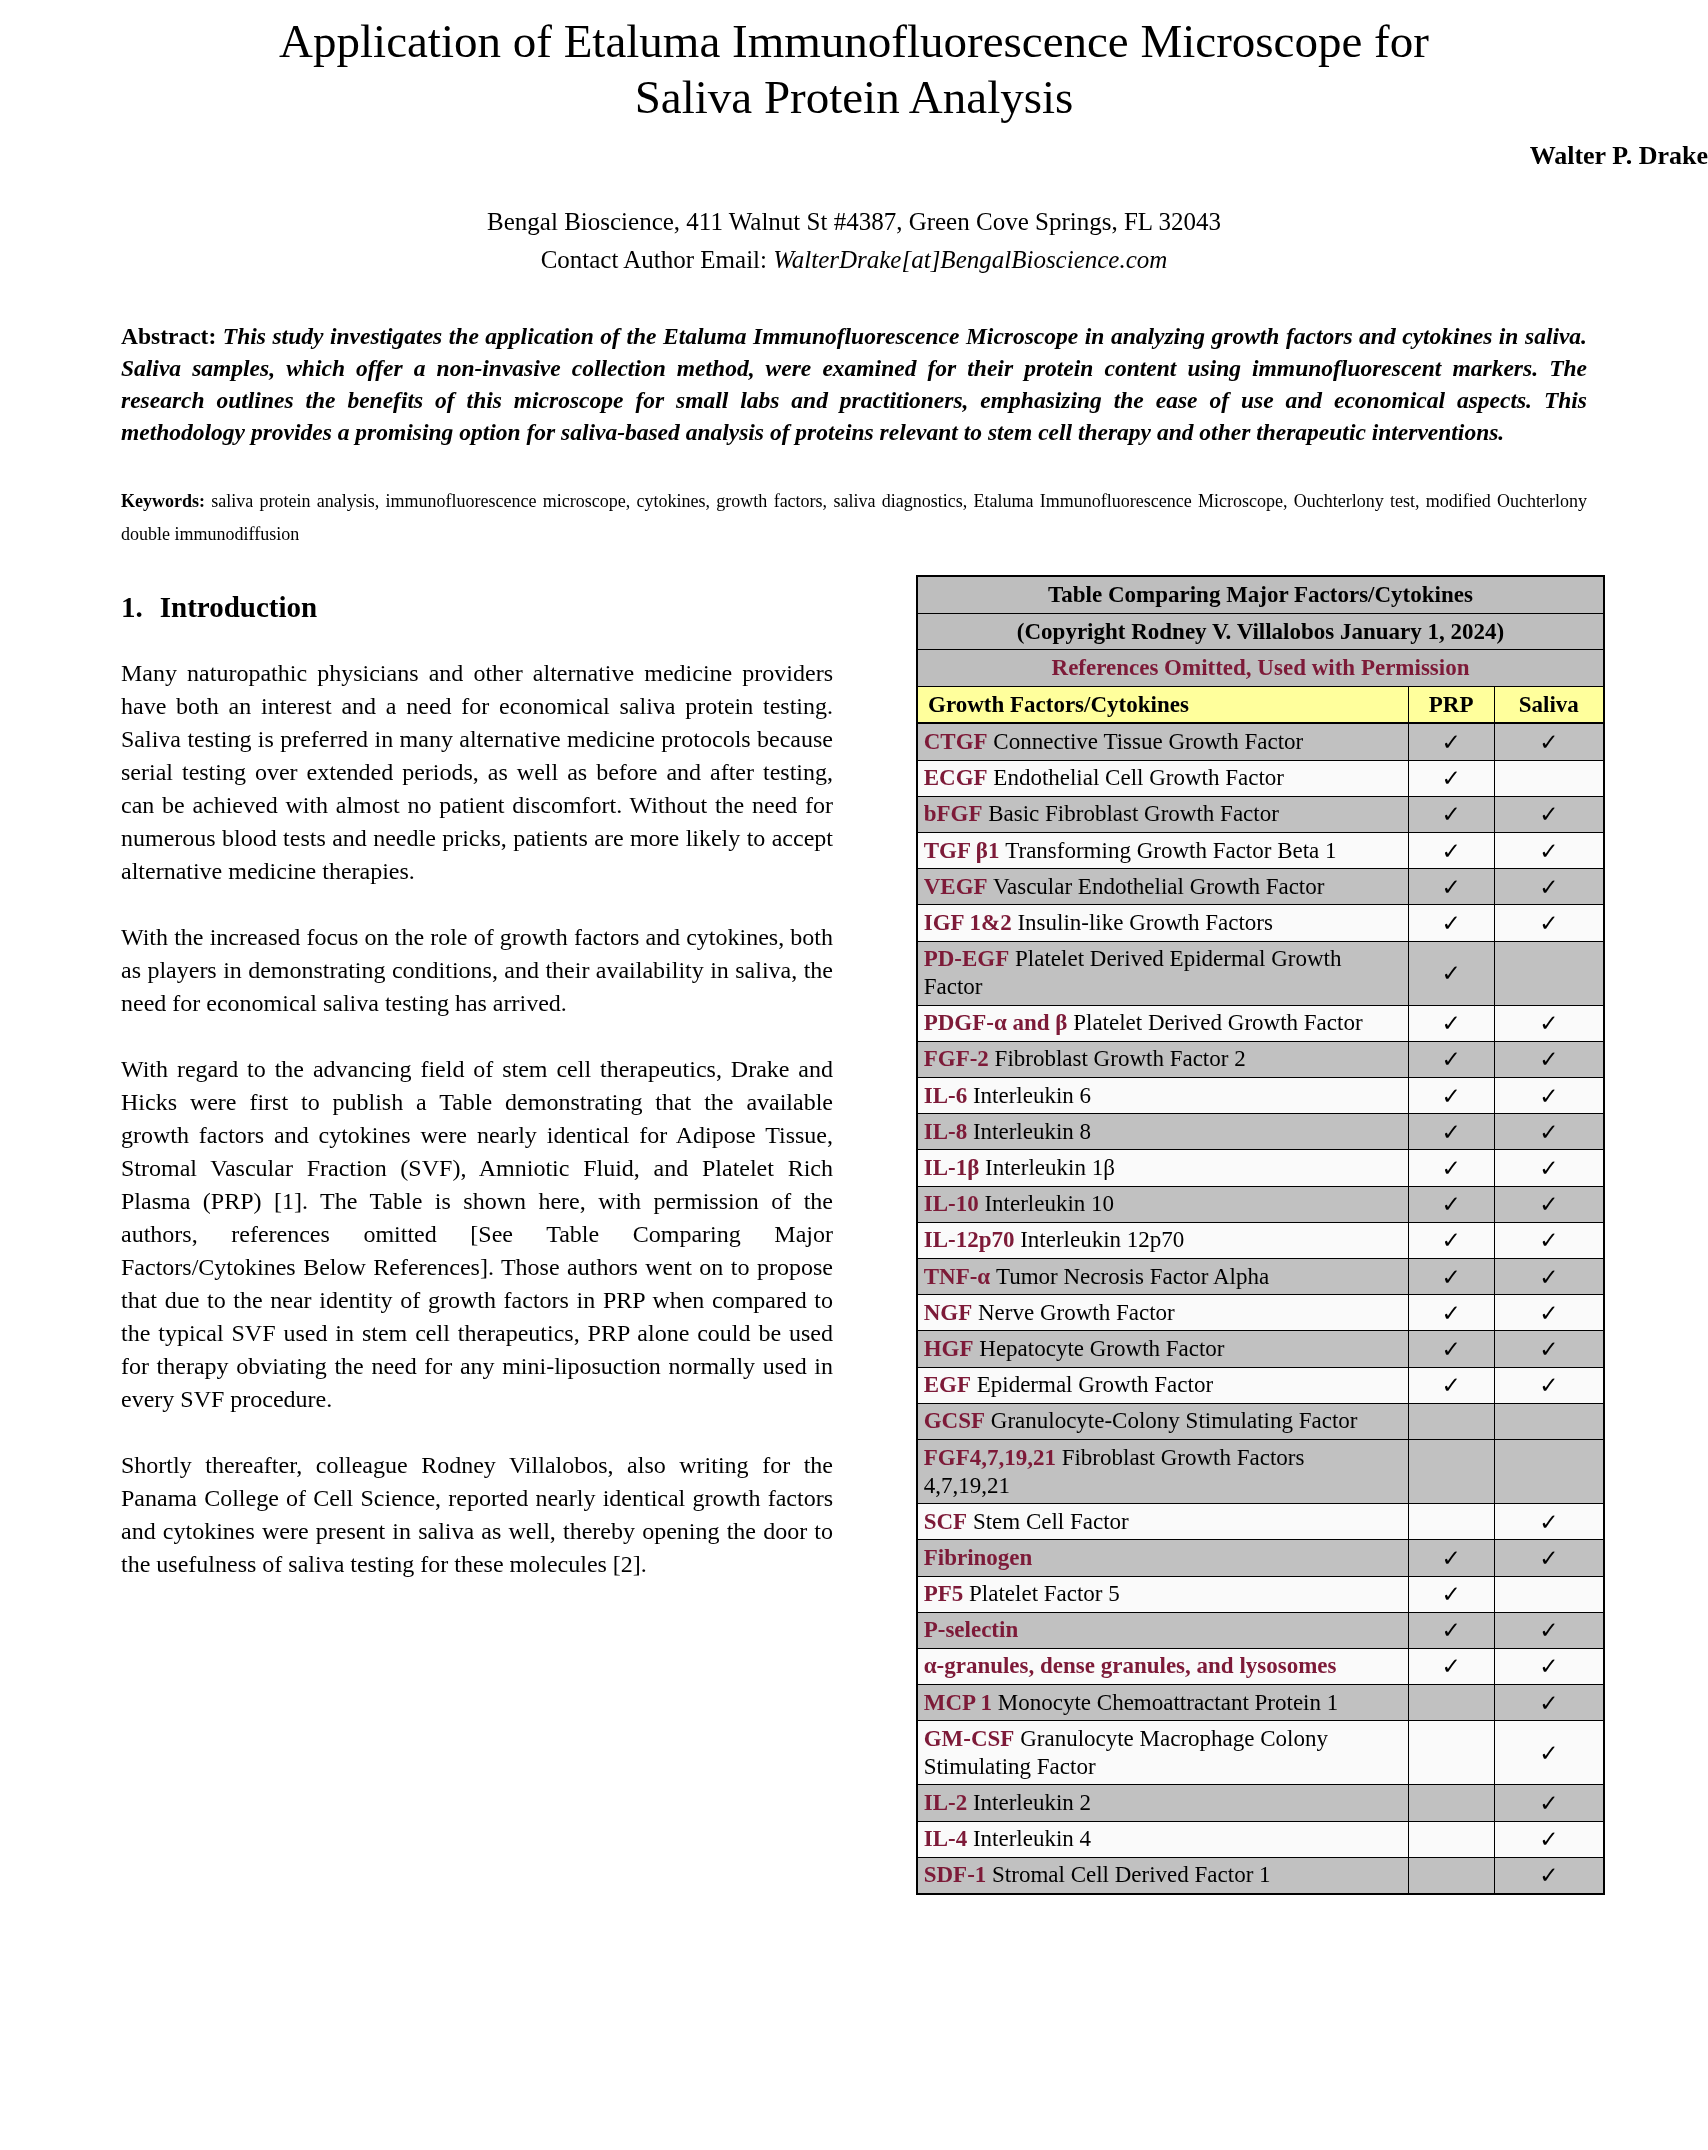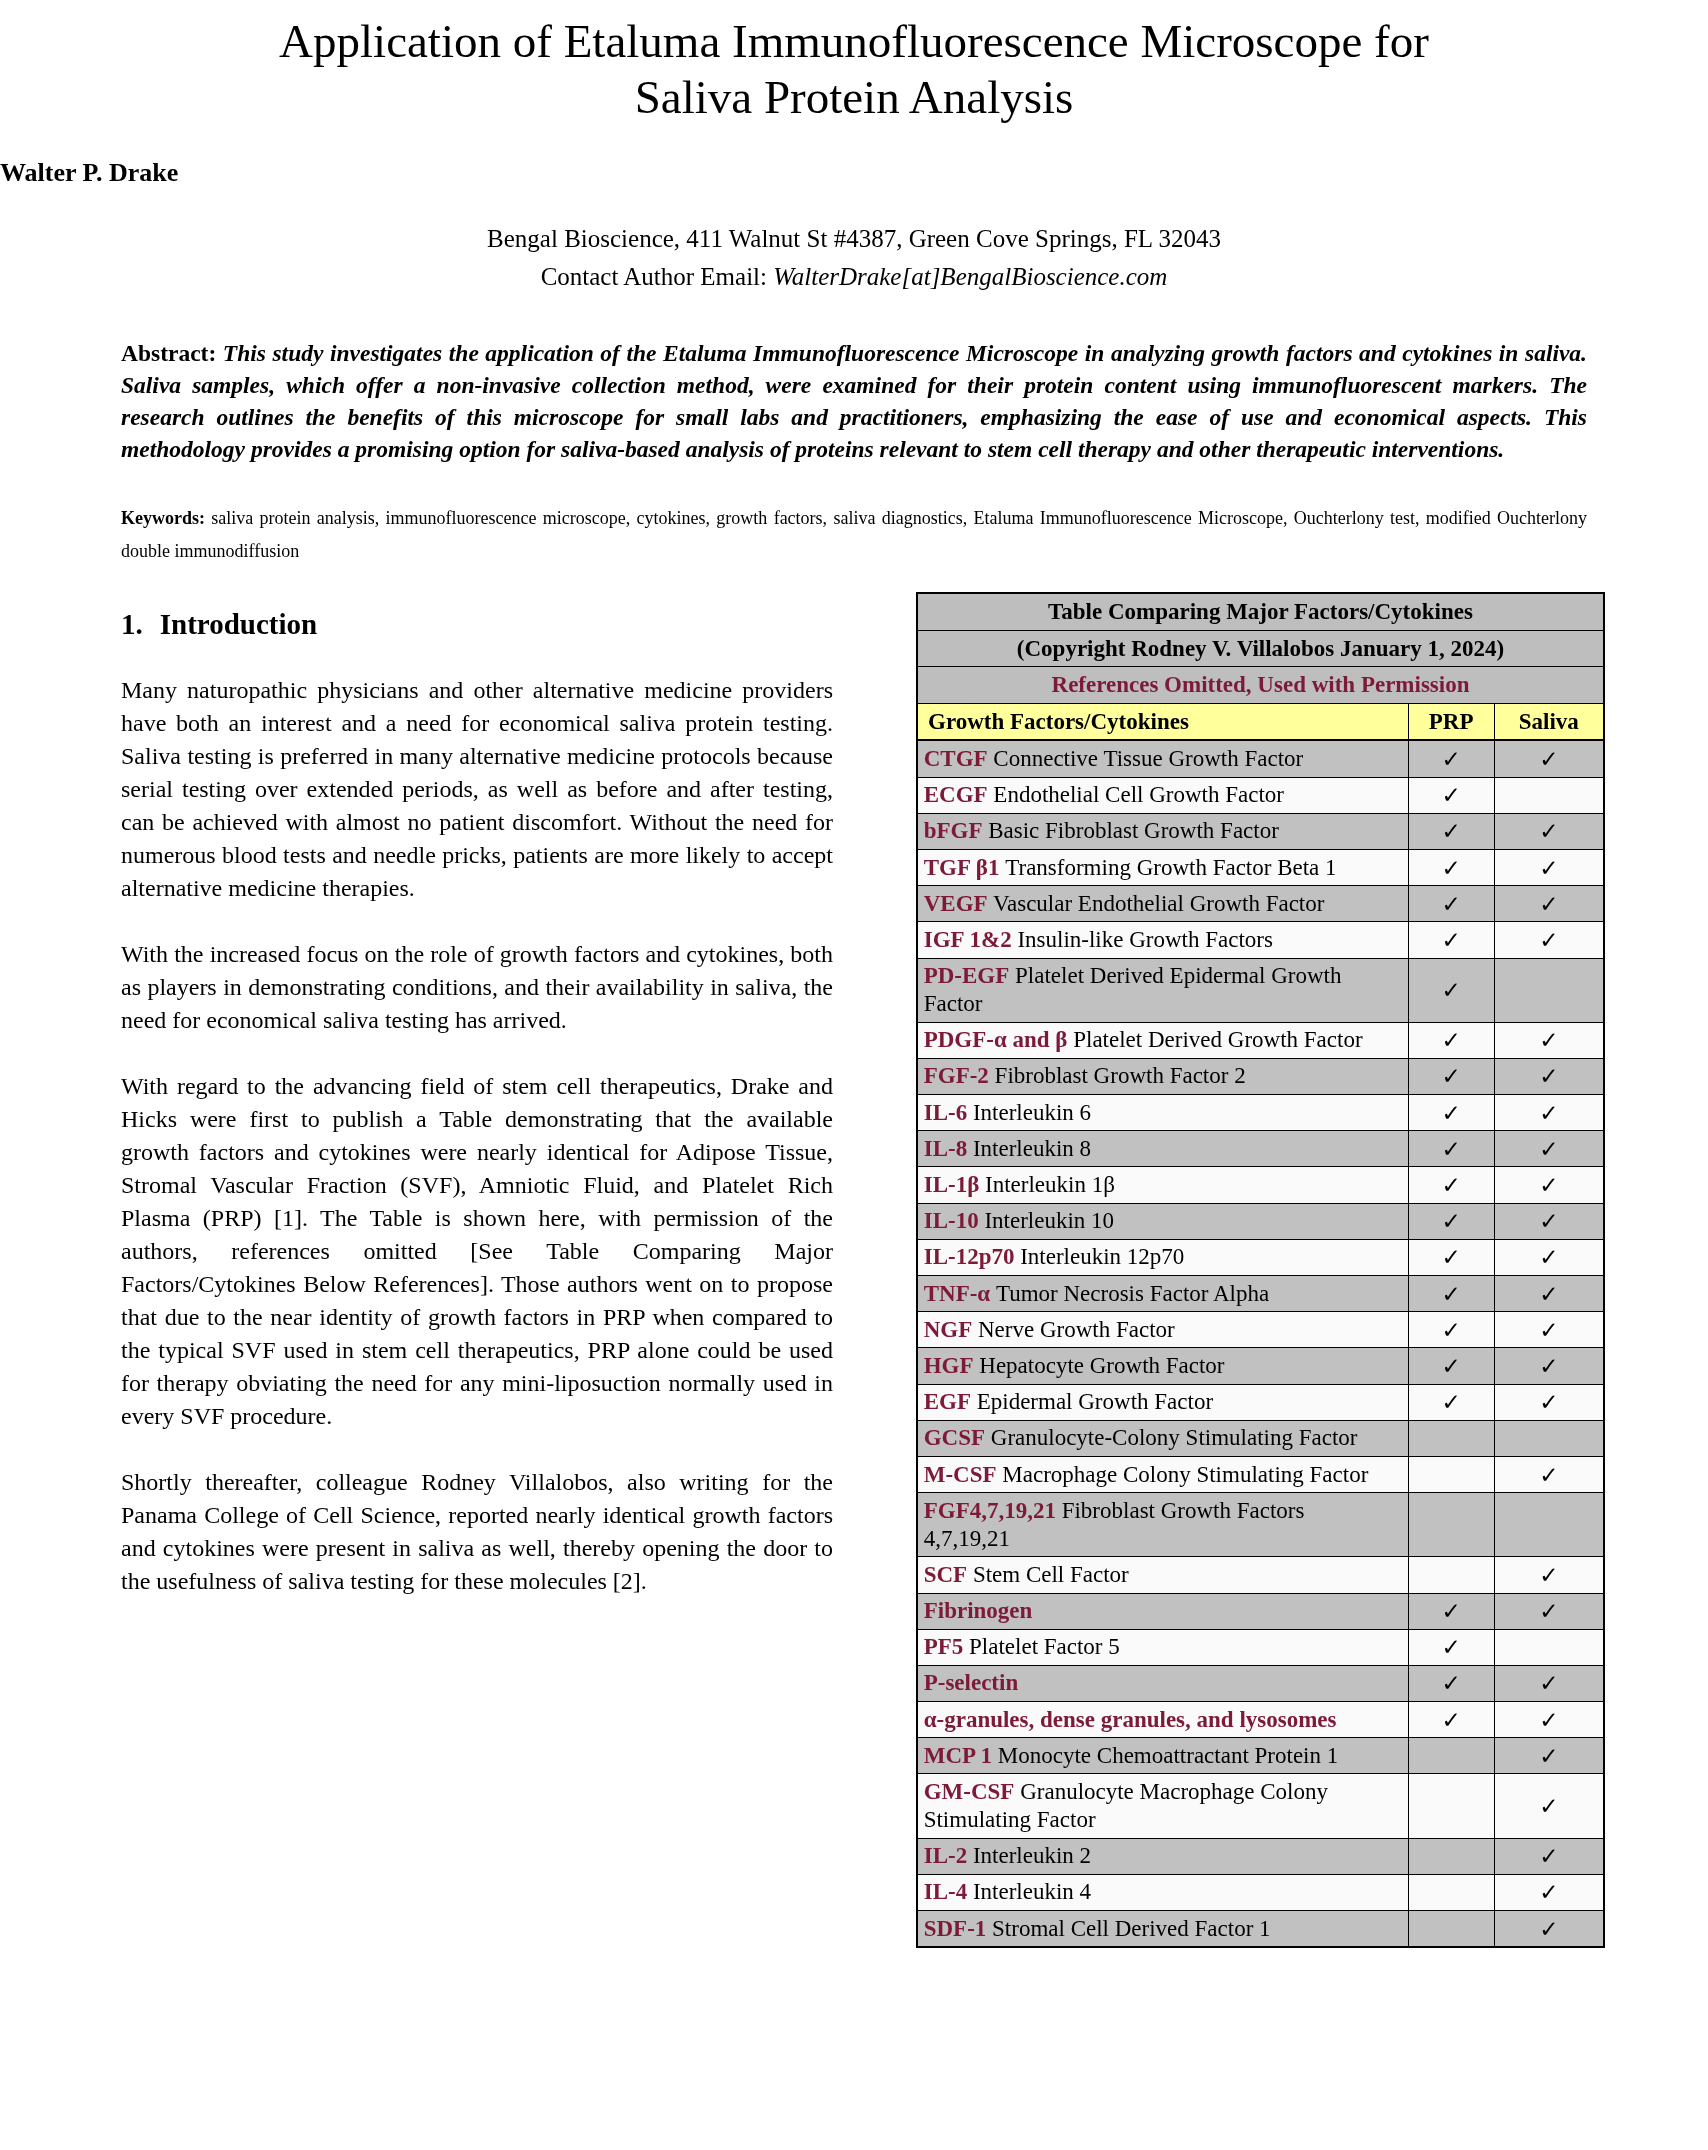--- a/index.html
+++ b/index.html
@@ -22,22 +22,22 @@
   
   .title{
     padding-top:13px;
     text-align:center;
     font-size:47px;
     line-height:56px;
     font-weight:normal;
     width:1253px;margin:0 auto;
   }
   .author{
-    margin-top:33px;
-    text-align:left;
+    margin-top:16px;
+    text-align:right;
     font-size:26px;
     font-weight:bold;
   }
   .affiliation{
     margin-top:37px;
     text-align:center;
     font-size:25px;
   }
   .contact{
     margin-top:10px;
@@ -274,25 +274,20 @@
             <tr class="light">
     <td class="fcell"><span class="abbr">EGF</span><span class="fname"> Epidermal Growth Factor</span></td>
     <td class="chk">✓</td>
     <td class="chk">✓</td>
   </tr>
             <tr class="gray">
     <td class="fcell"><span class="abbr">GCSF</span><span class="fname"> Granulocyte-Colony Stimulating Factor</span></td>
     <td class="chk"></td>
     <td class="chk"></td>
   </tr>
-            <tr class="light">
-    <td class="fcell"><span class="abbr">M-CSF</span><span class="fname"> Macrophage Colony Stimulating Factor</span></td>
-    <td class="chk"></td>
-    <td class="chk">✓</td>
-  </tr>
             <tr class="gray">
     <td class="fcell"><span class="abbr">FGF4,7,19,21</span><span class="fname"> Fibroblast Growth Factors 4,7,19,21</span></td>
     <td class="chk"></td>
     <td class="chk"></td>
   </tr>
             <tr class="light">
     <td class="fcell"><span class="abbr">SCF</span><span class="fname"> Stem Cell Factor</span></td>
     <td class="chk"></td>
     <td class="chk">✓</td>
   </tr>

